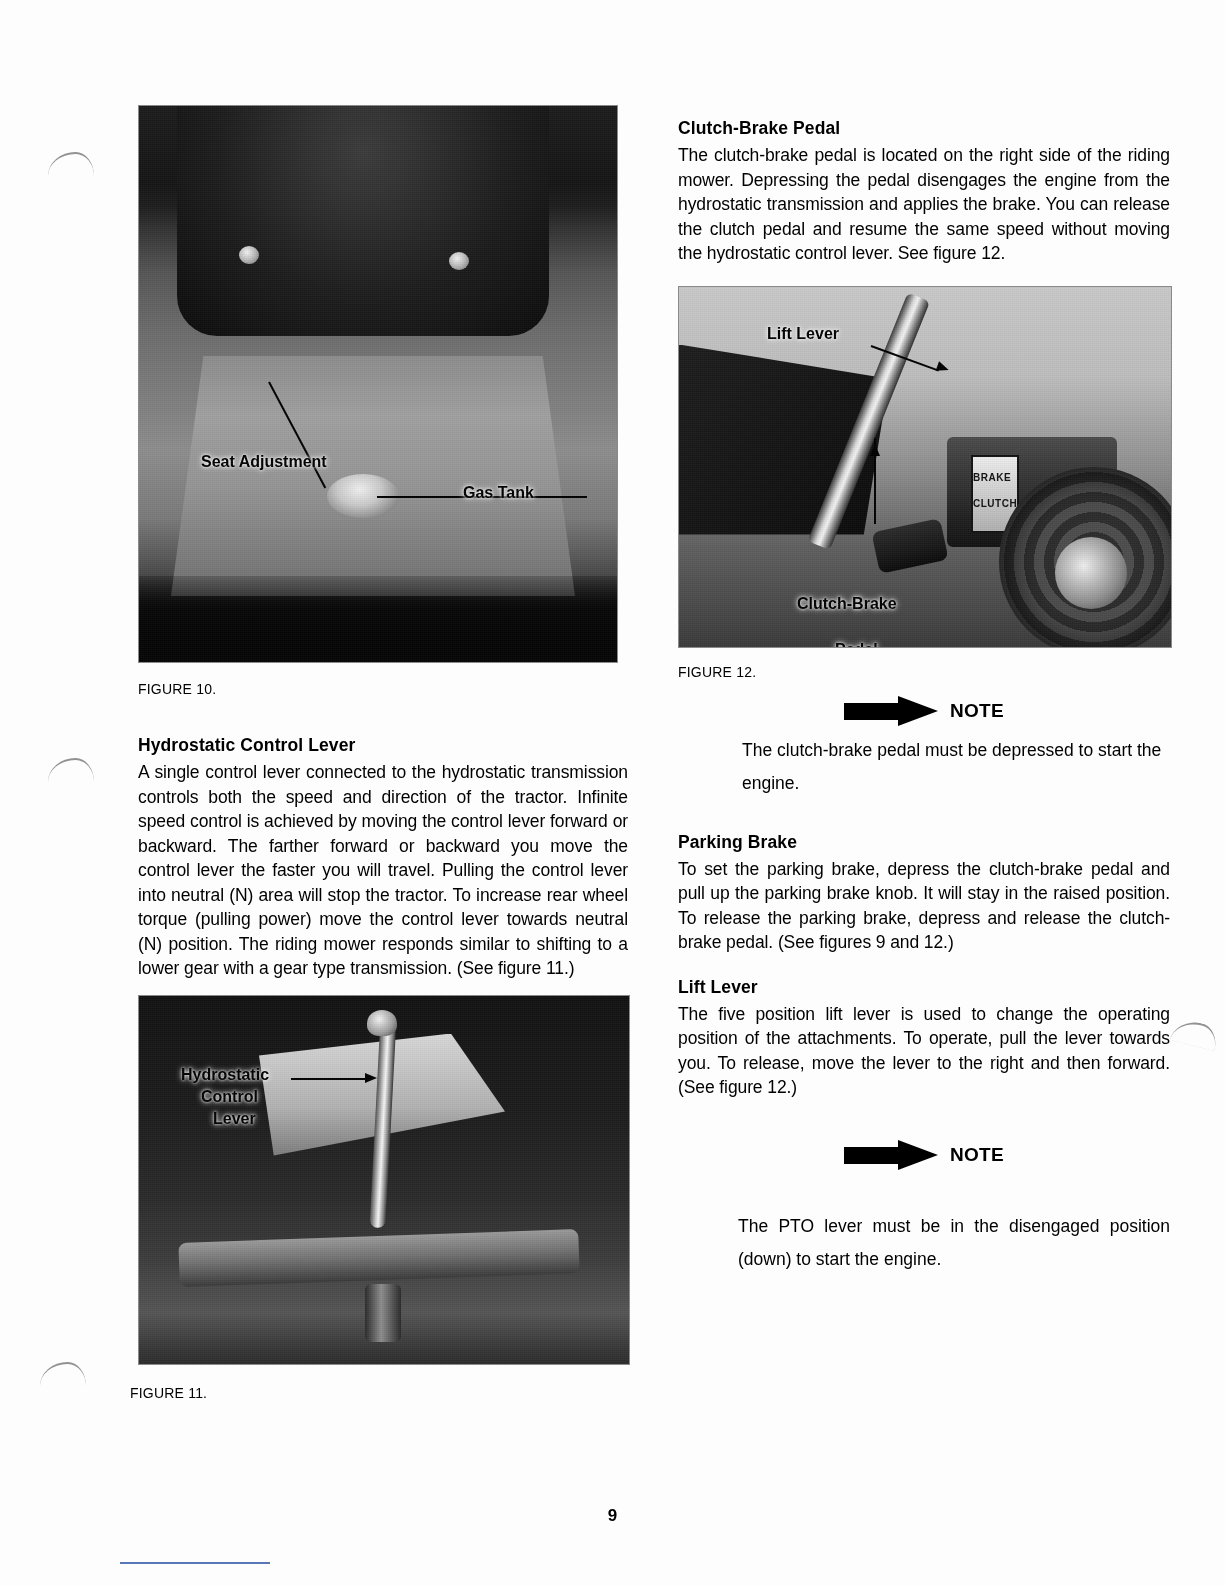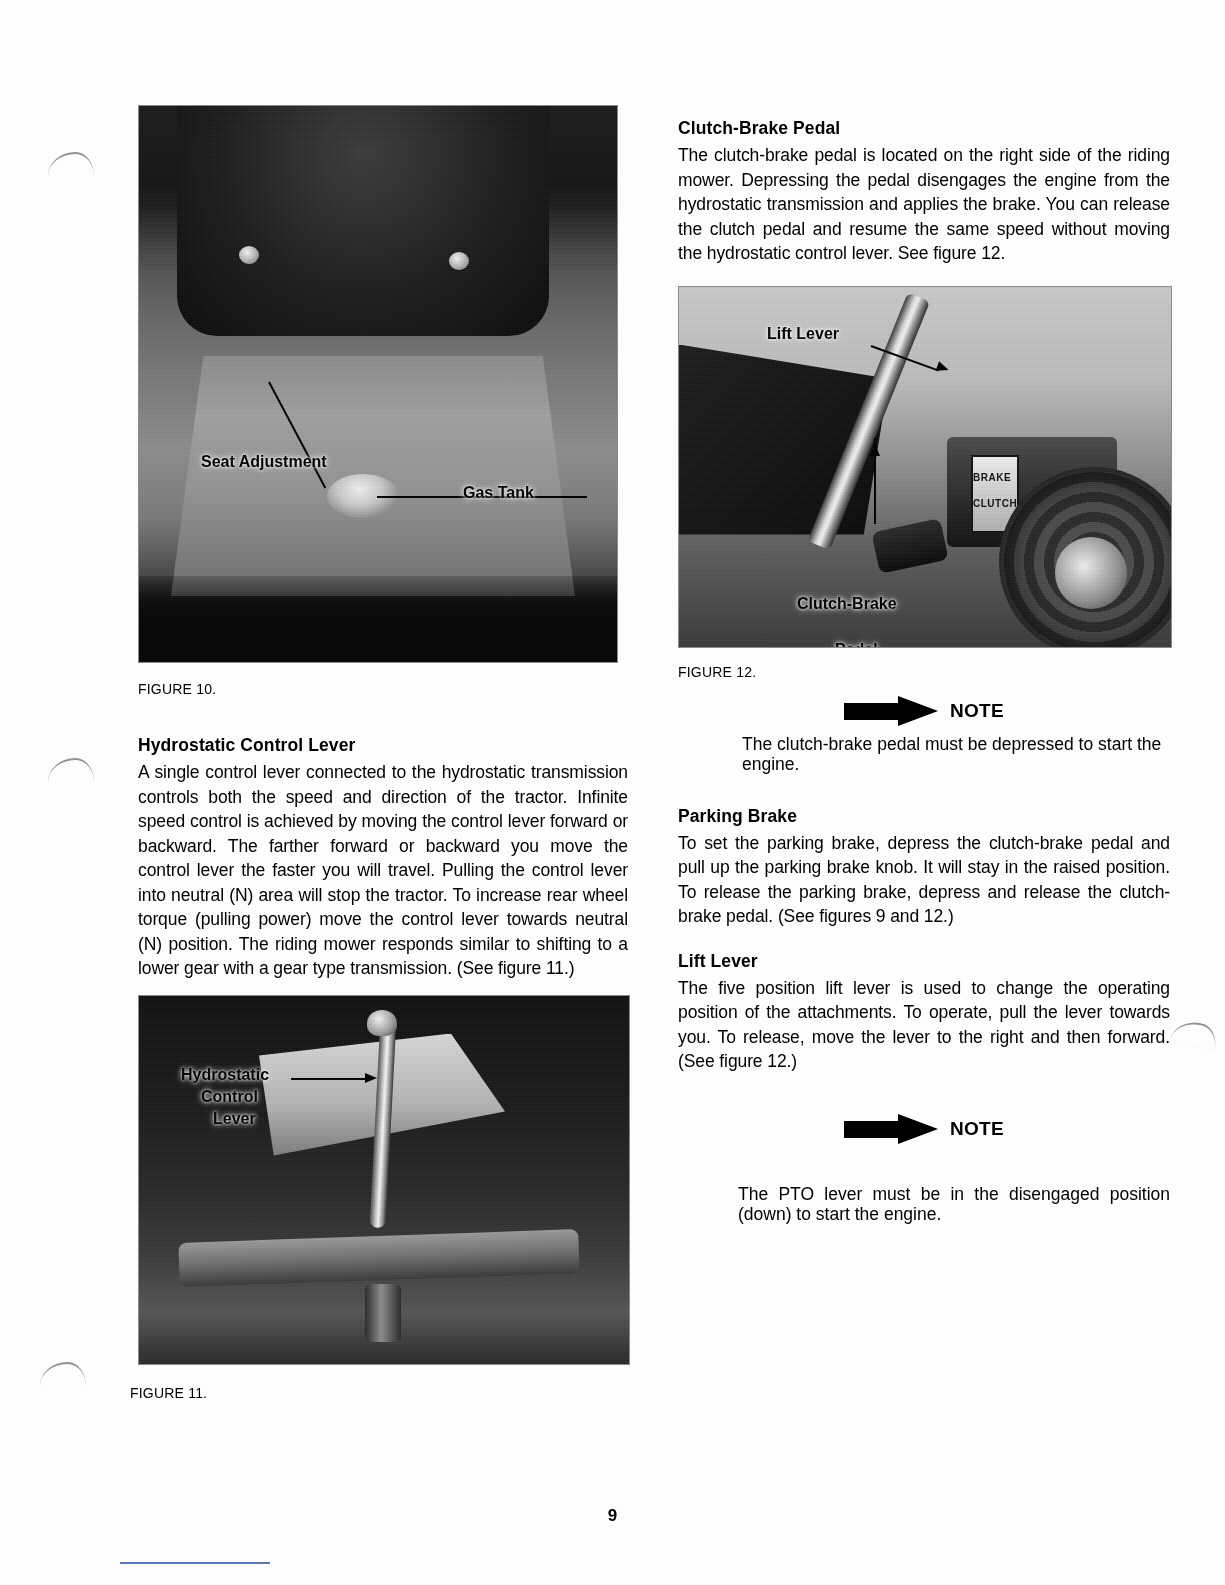--- a/index.html
+++ b/index.html
@@ -232,21 +232,21 @@
     border-bottom: 15px solid transparent;
     border-left: 40px solid #000;
   }
   .note-label {
     font-size: 19px;
     font-weight: bold;
     letter-spacing: .3px;
   }
   .note-text {
     font-size: 17.5px;
-    line-height: 20px;
+    line-height: 33px;
     text-align: center;
     margin: 0 0 4px 0;
     padding: 0 28px;
   }
   .note-text.left { text-align: left; padding: 0 0 0 64px; }
 
   
   .page-number {
     position: absolute;
     left: 0; right: 0;

